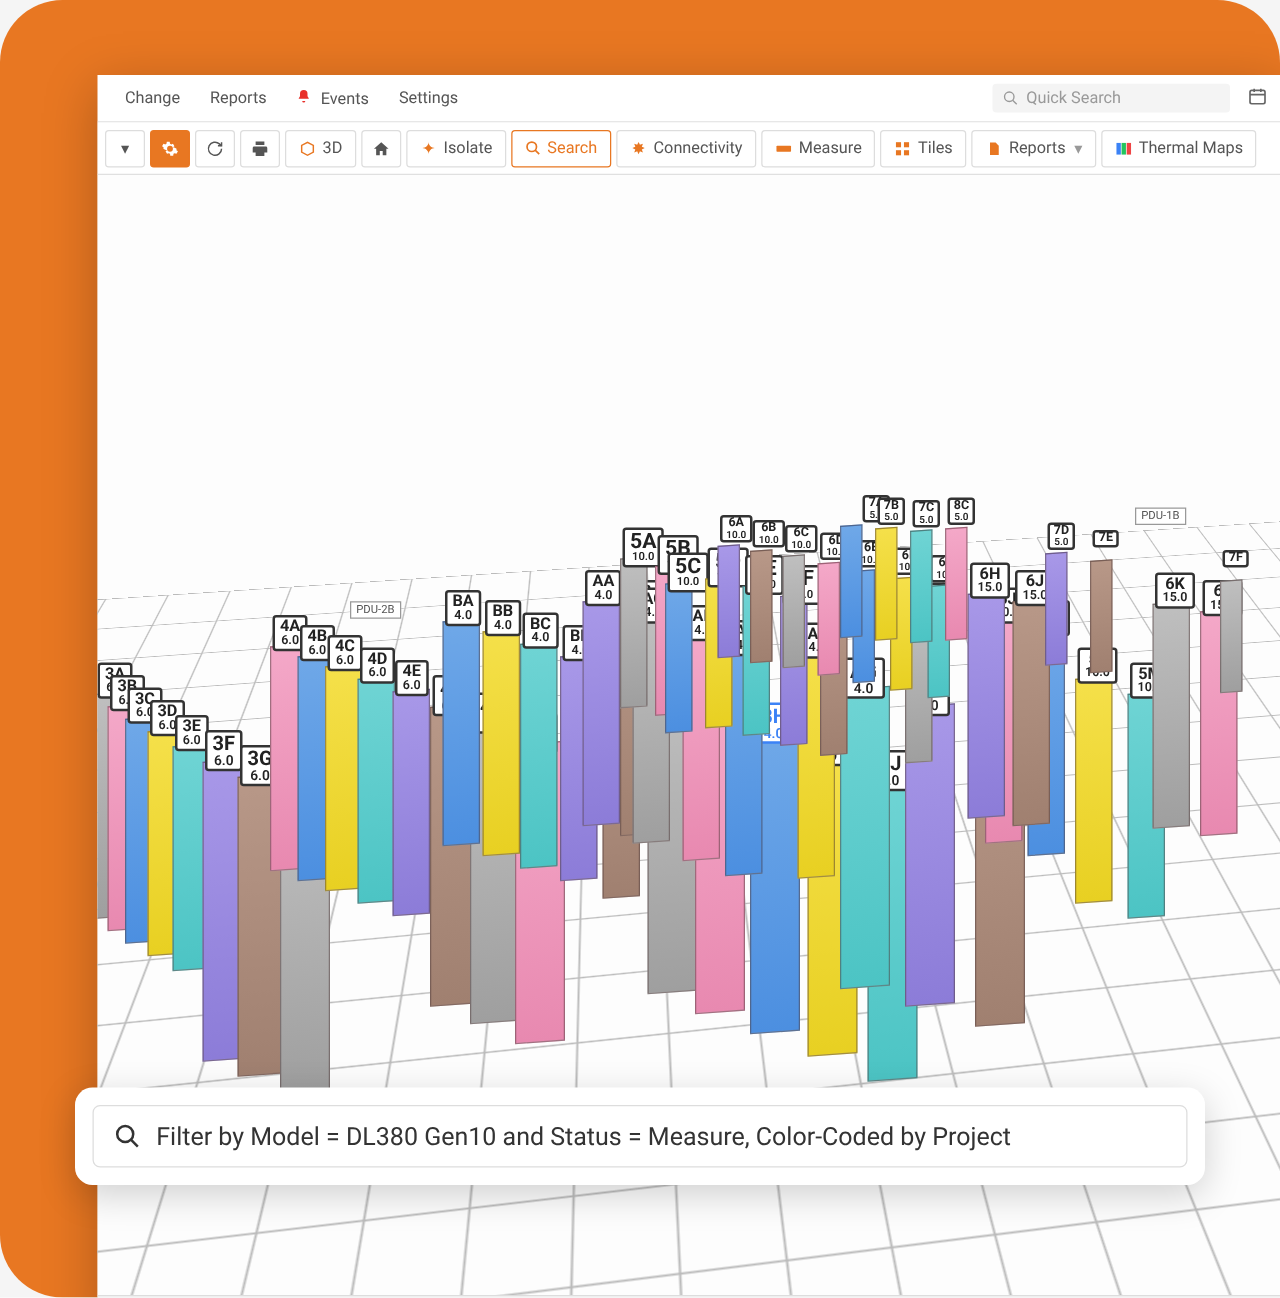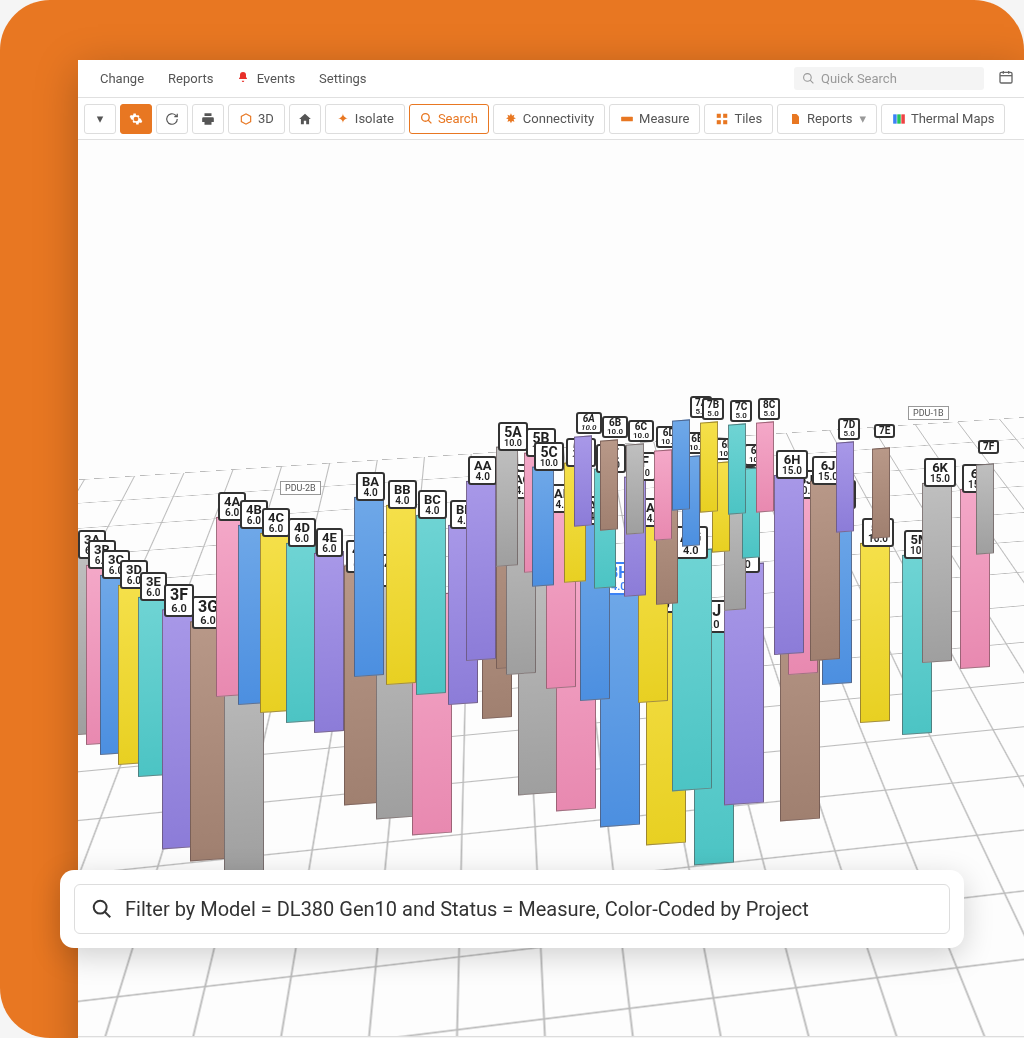--- a/index.html
+++ b/index.html
@@ -138,21 +138,21 @@
   font-weight: 700;
   line-height: 1;
   color: #222;
   white-space: nowrap;
 }
 .label.sel { border-color: #3b82f6; color: #3b82f6; }
 .label .id { font-size: 16px; display: block; }
 .label .val { font-size: 11px; font-weight: 600; display: block; }
 .label.sm .id { font-size: 13px; }
 .label.sm .val { font-size: 10px; }
-.label.xs .id { font-size: 14px; }
+.label.xs .id { font-size: 17px; }
 .label.xs .val { font-size: 9px; }
 .label.tiny { padding: 0 3px; }
 .label.tiny .id { font-size: 10px; }
 .label.tiny .val { font-size: 8px; }
 
 .pdu-label {
   position: absolute;
   background: #fff;
   border: 1px solid #999;
   font-size: 9px;
@@ -653,21 +653,21 @@
         <div class="rack" style="left: 824px; top: 414px; width: 30px; height: 180px;">
           <div class="body cyan"></div>
         </div>
         <div class="label sm" style="left: 826px; top: 390px;">
           <span class="id">5M</span>
           <span class="val">10.0</span>
         </div>
         <div class="rack" style="left: 496px; top: 296px; width: 18px; height: 90px;">
           <div class="body purple"></div>
         </div>
-        <div class="label tiny" style="left: 498px; top: 272px; font-style: italic;">
+        <div class="label tiny" style="left: 498px; top: 272px;">
           <span class="id">6A</span>
           <span class="val">10.0</span>
         </div>
         <div class="rack" style="left: 522px; top: 300px; width: 18px; height: 90px;">
           <div class="body brown"></div>
         </div>
         <div class="label tiny" style="left: 524px; top: 276px;">
           <span class="id">6B</span>
           <span class="val">10.0</span>
         </div>

